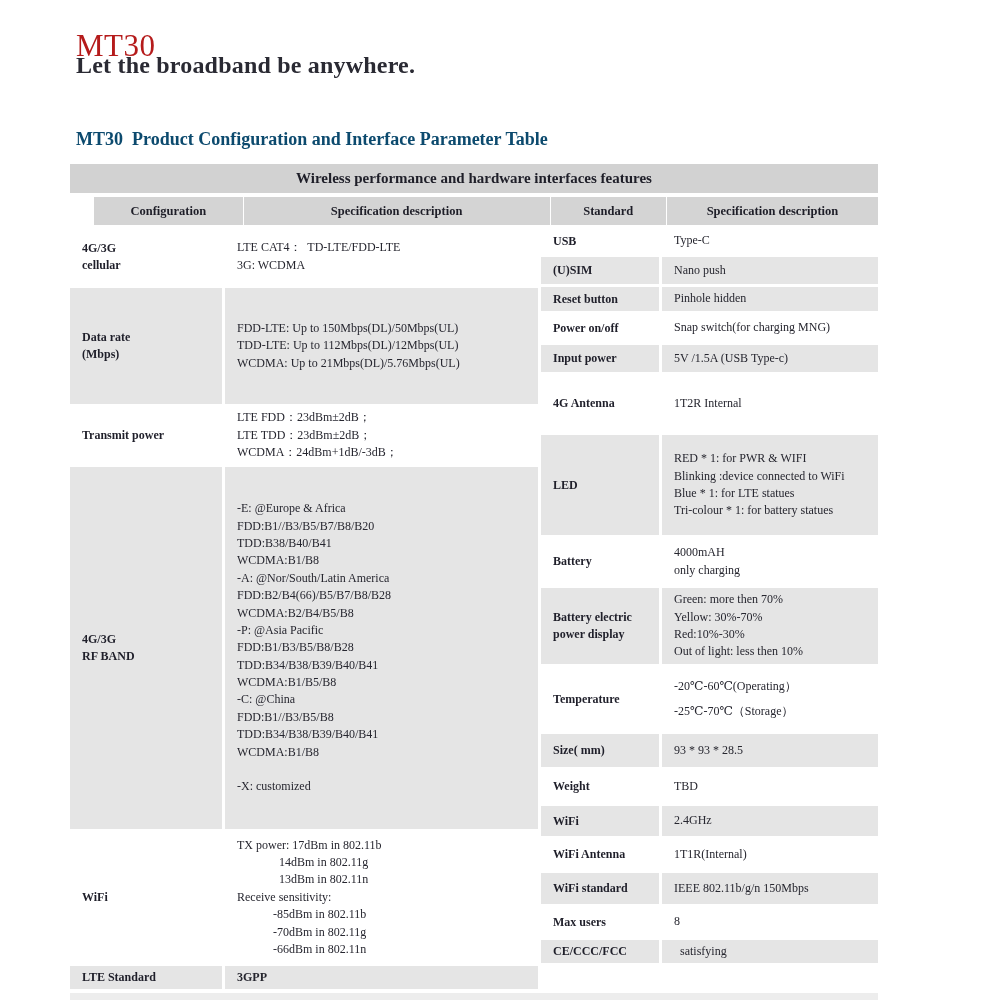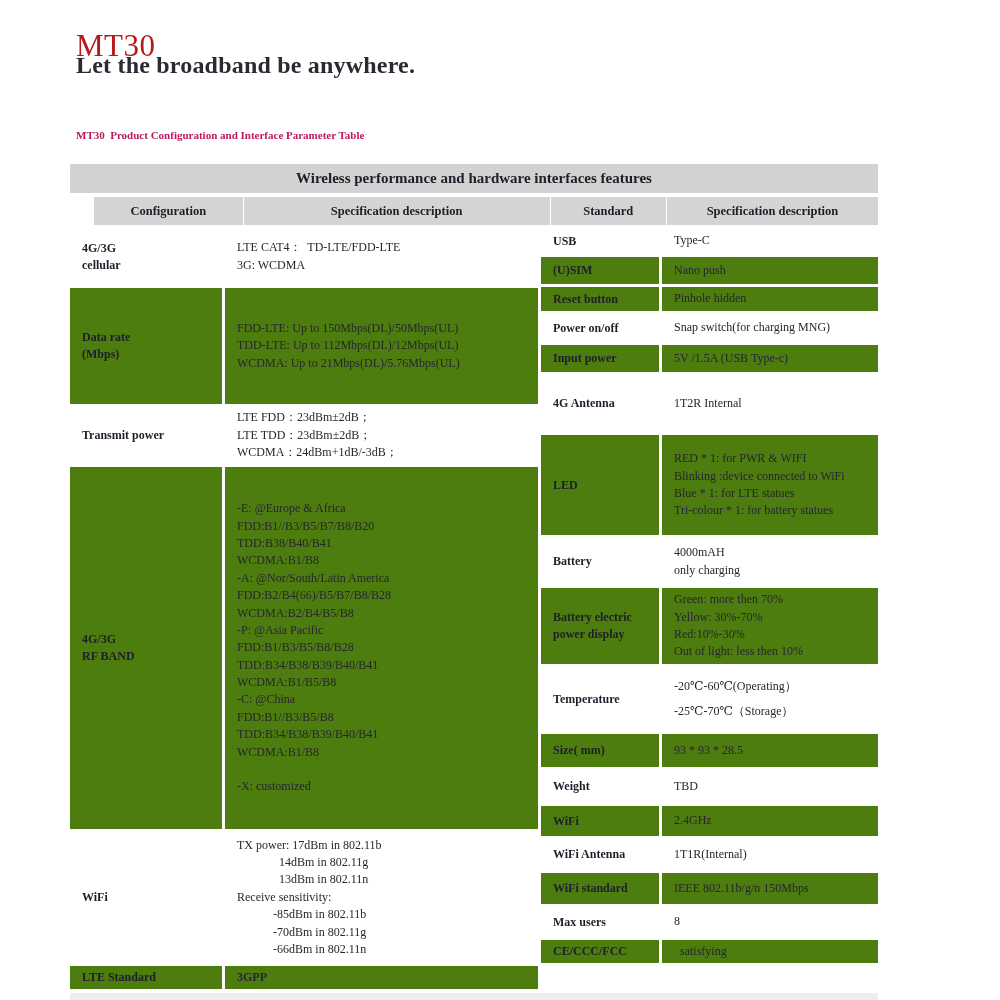--- a/index.html
+++ b/index.html
@@ -14,21 +14,21 @@
   .product-title {
     position:absolute; left:76px; top:28px;
     font-size:31px; font-weight:normal; color:#b51b1b; letter-spacing:0.5px;
   }
   .tagline {
     position:absolute; left:76px; top:52px;
     font-size:24px; font-weight:bold; color:#2a2a33; letter-spacing:0.2px;
   }
   .section-title {
     position:absolute; left:76px; top:129px;
-    font-size:11px; font-weight:bold; color:#be185d; white-space:pre-wrap;
+    font-size:18px; font-weight:bold; color:#0c4a6e; white-space:pre-wrap;
   }
 
   
   .spec-table { position:absolute; left:70px; top:164px; width:808px; font-size:12px; }
   .tbl-title {
     height:29px; background:#d2d2d2; margin-bottom:4px;
     display:flex; align-items:center; justify-content:center;
     font-weight:bold; font-size:15px; color:#1e1e28;
   }
   .tbl-head { display:flex; gap:1px; margin-bottom:3px;margin-left:24px; }
@@ -38,21 +38,21 @@
     font-weight:bold; font-size:12.5px; color:#1e1e28;
   }
   .w1{width:152px;} .w2{width:313px;} .w3{width:118px;} .w4{width:216px;}
 
   .tbl-body { display:flex; gap:3px; align-items:flex-start; }
   .col-left  { width:468px; display:flex; flex-direction:column; gap:3px; }
   .col-right { width:337px; display:flex; flex-direction:column; gap:3px; }
 
   .row { display:flex; gap:3px; align-items:stretch; }
   .cell { display:flex; align-items:center; background:#ffffff; }
-  .row.shaded .cell { background:#4d7c0f; }
+  .row.shaded .cell { background:#e5e5e5; }
   .lbl {
     font-weight:bold; padding-left:12px; box-sizing:border-box;
     white-space:pre-wrap; line-height:1.4; color:#1f1f2a;
   }
   .col-left  .lbl { width:152px; }
   .col-right .lbl { width:118px; }
   .val {
     flex:1; padding-left:12px; padding-right:4px; box-sizing:border-box;
     white-space:pre-wrap; line-height:1.45; color:#26262f;
   }

